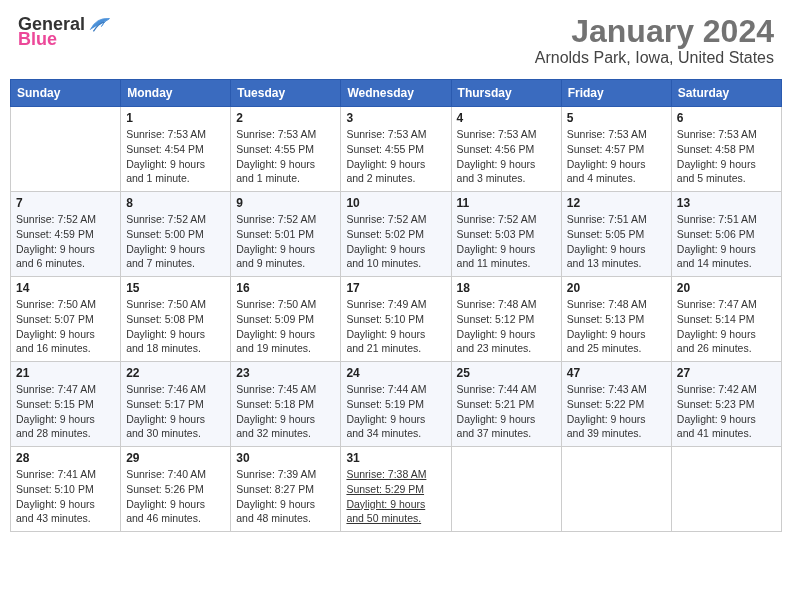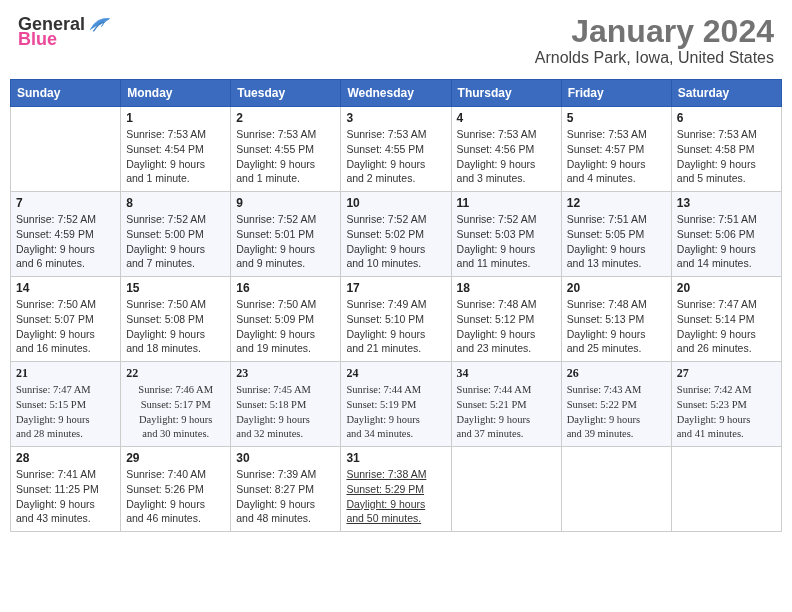--- a/index.html
+++ b/index.html
@@ -269,76 +269,76 @@
 and 25 minutes.</div>
         </td>
         <td>
           <span class="day-number">20</span>
           <div class="day-info" style="white-space: pre-line;">Sunrise: 7:47 AM
 Sunset: 5:14 PM
 Daylight: 9 hours
 and 26 minutes.</div>
         </td>
       </tr>
-      <tr class="week-row" style="background-color: #eab308; font-family: Liberation Serif, serif;">
+      <tr class="week-row" style="background-color: #eab308;">
         <td>
           <span class="day-number">21</span>
           <div class="day-info" style="white-space: pre-line;">Sunrise: 7:47 AM
 Sunset: 5:15 PM
 Daylight: 9 hours
 and 28 minutes.</div>
         </td>
         <td>
           <span class="day-number">22</span>
-          <div class="day-info" style="white-space: pre-line; text-align: center;">Sunrise: 7:46 AM
+          <div class="day-info" style="white-space: pre-line;">Sunrise: 7:46 AM
 Sunset: 5:17 PM
 Daylight: 9 hours
 and 30 minutes.</div>
         </td>
         <td>
           <span class="day-number">23</span>
           <div class="day-info" style="white-space: pre-line;">Sunrise: 7:45 AM
 Sunset: 5:18 PM
 Daylight: 9 hours
 and 32 minutes.</div>
         </td>
         <td>
           <span class="day-number">24</span>
           <div class="day-info" style="white-space: pre-line;">Sunrise: 7:44 AM
 Sunset: 5:19 PM
 Daylight: 9 hours
 and 34 minutes.</div>
         </td>
         <td>
-          <span class="day-number">34</span>
+          <span class="day-number">25</span>
           <div class="day-info" style="white-space: pre-line;">Sunrise: 7:44 AM
 Sunset: 5:21 PM
 Daylight: 9 hours
 and 37 minutes.</div>
         </td>
         <td>
-          <span class="day-number">26</span>
+          <span class="day-number">47</span>
           <div class="day-info" style="white-space: pre-line;">Sunrise: 7:43 AM
 Sunset: 5:22 PM
 Daylight: 9 hours
 and 39 minutes.</div>
         </td>
         <td>
           <span class="day-number">27</span>
           <div class="day-info" style="white-space: pre-line;">Sunrise: 7:42 AM
 Sunset: 5:23 PM
 Daylight: 9 hours
 and 41 minutes.</div>
         </td>
       </tr>
       <tr class="week-row">
         <td>
           <span class="day-number">28</span>
           <div class="day-info" style="white-space: pre-line;">Sunrise: 7:41 AM
-Sunset: 11:25 PM
+Sunset: 5:10 PM
 Daylight: 9 hours
 and 43 minutes.</div>
         </td>
         <td>
           <span class="day-number">29</span>
           <div class="day-info" style="white-space: pre-line;">Sunrise: 7:40 AM
 Sunset: 5:26 PM
 Daylight: 9 hours
 and 46 minutes.</div>
         </td>

